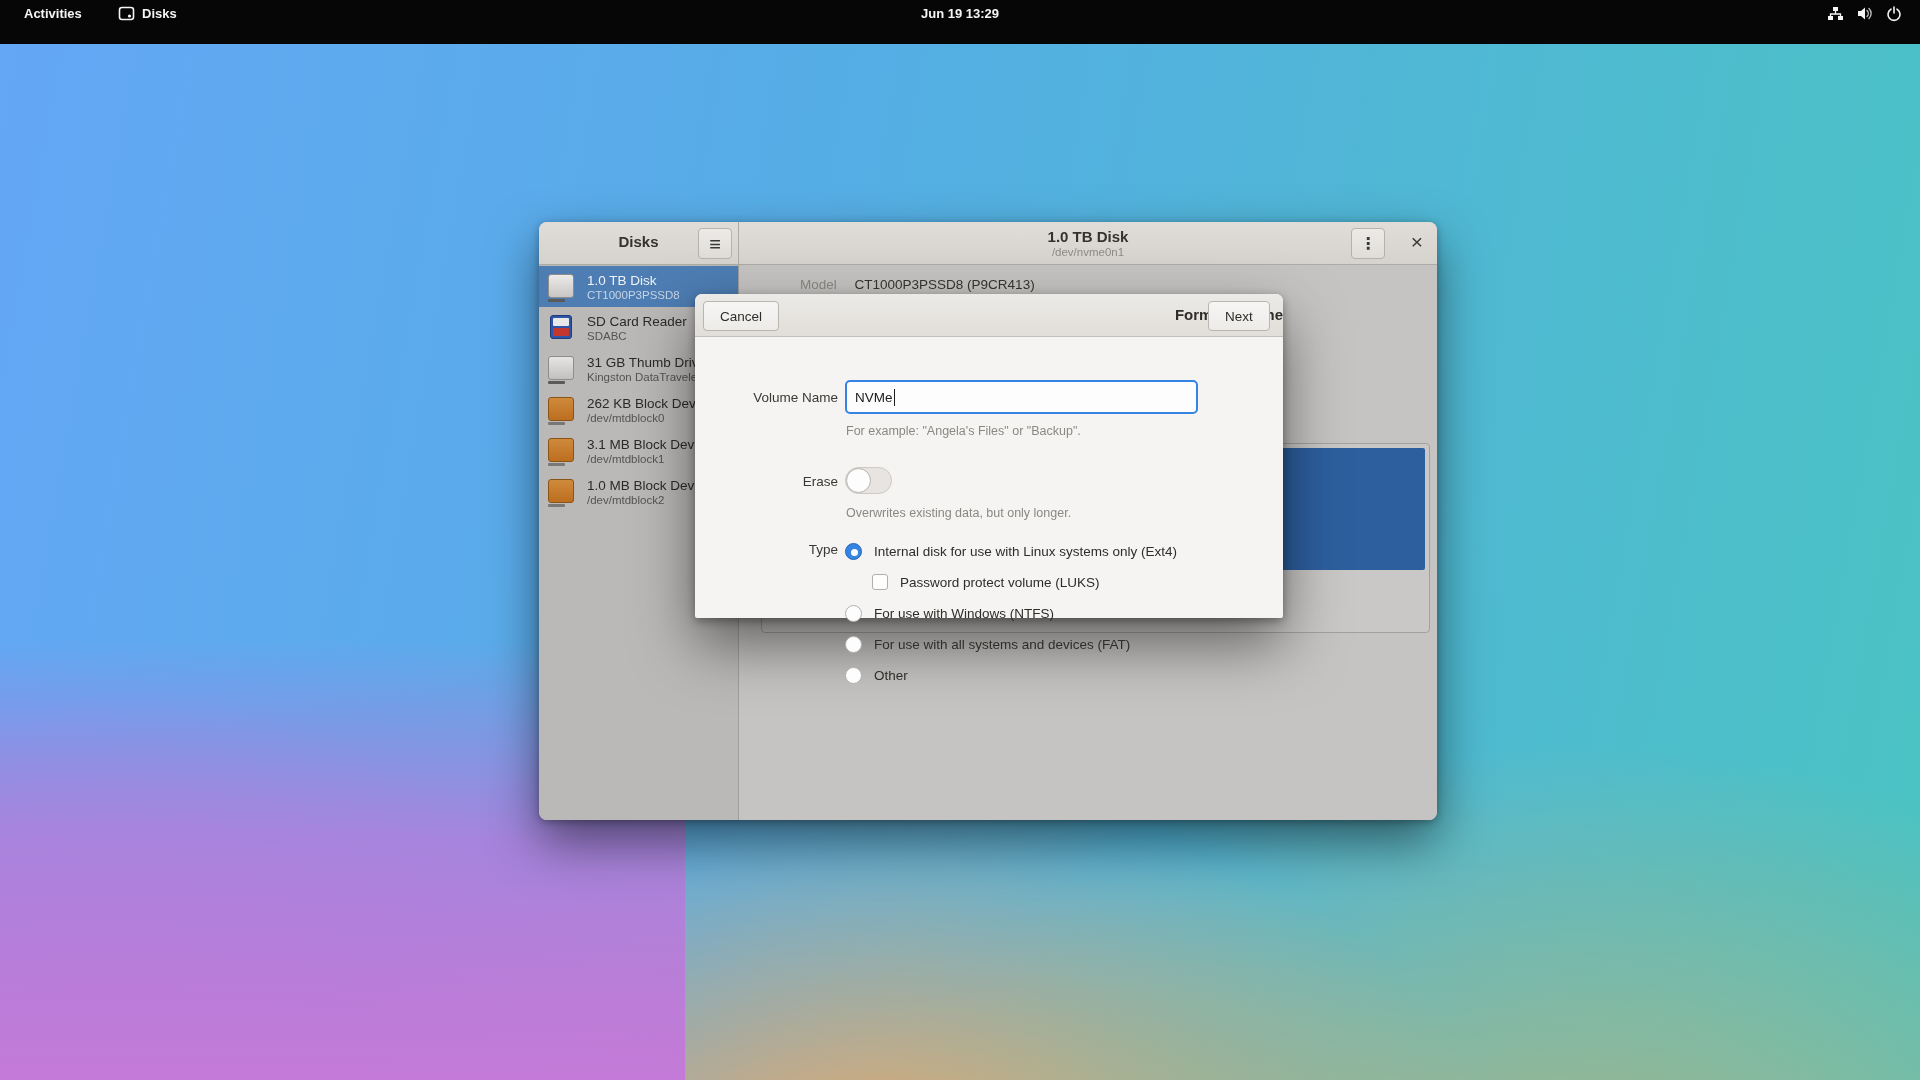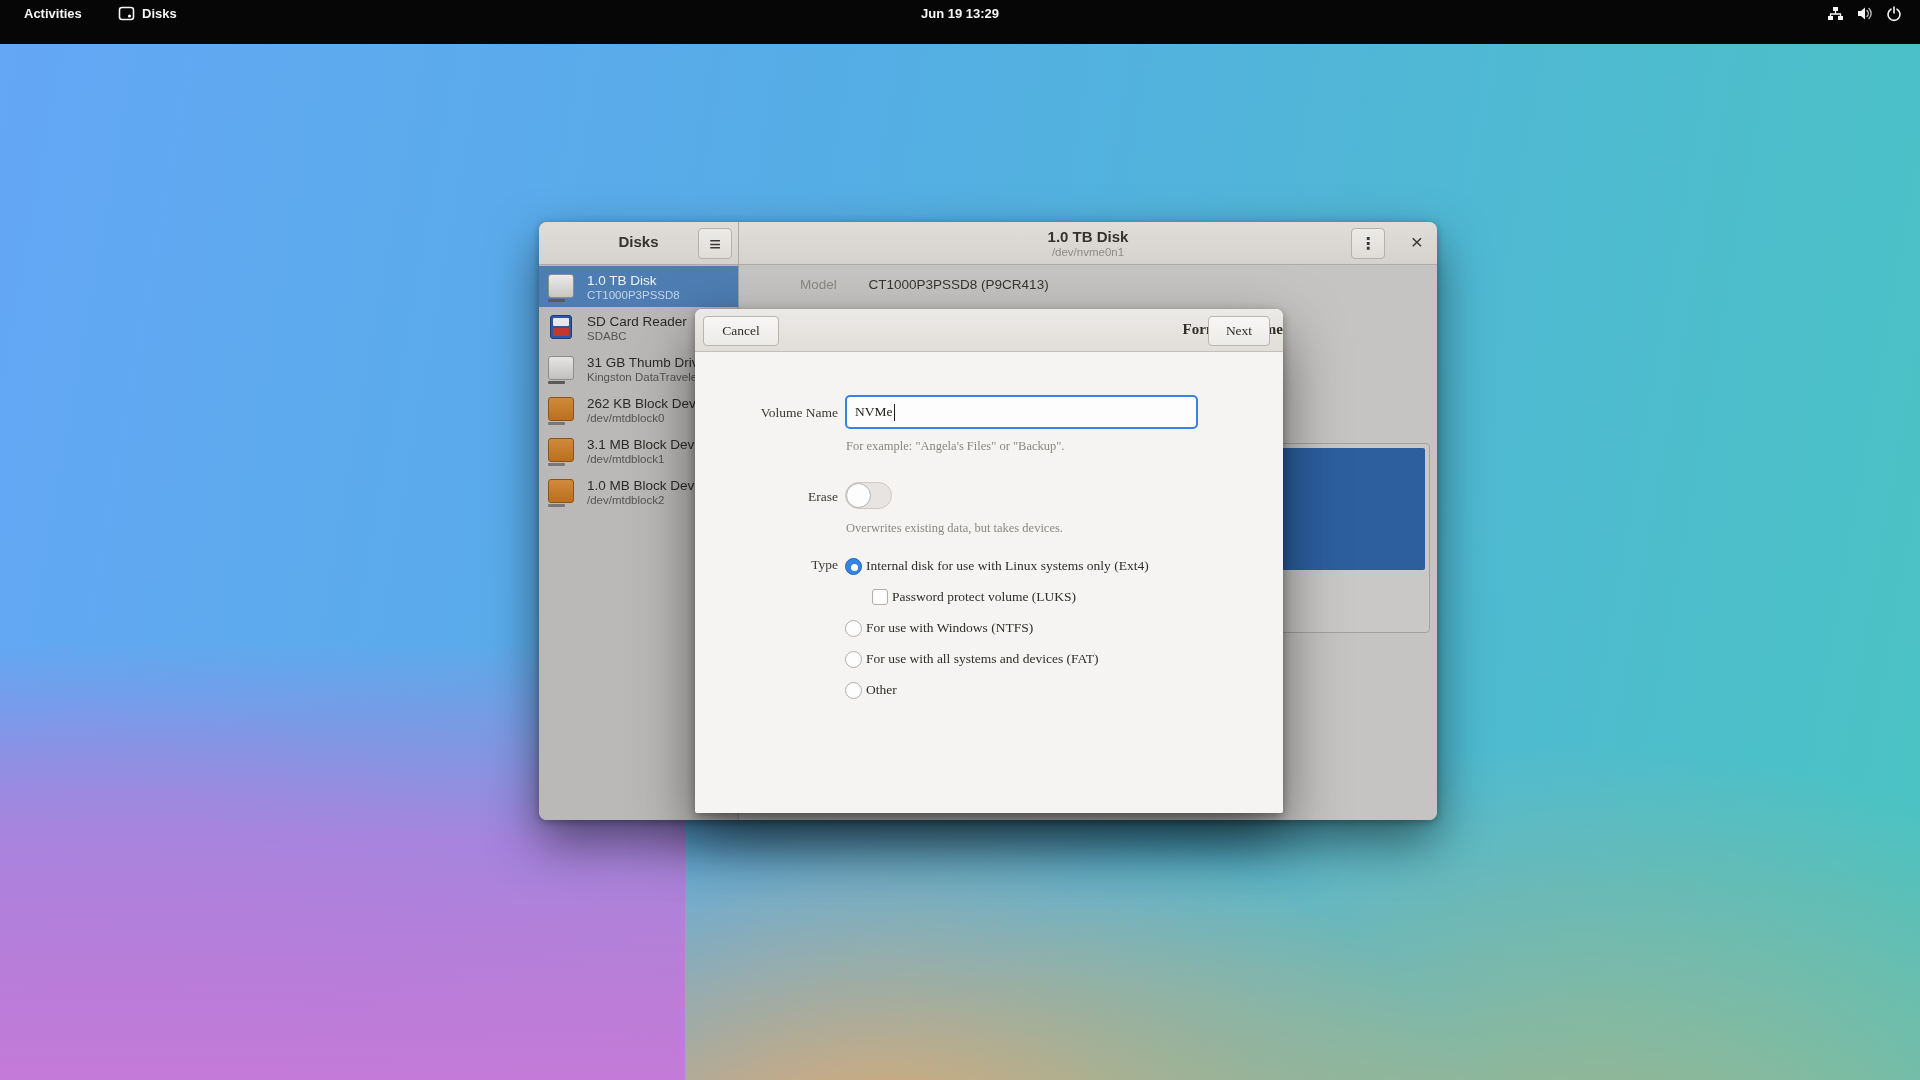--- a/index.html
+++ b/index.html
@@ -50,48 +50,48 @@
   .side-row.sel .t { color:#eff3f8; }
   .side-row.sel .s { color:#c6d5e6; }
   .icon-base { position:absolute; left:0; top:2px; width:26px; height:24px; border-radius:3px; }
   .icon-foot { position:absolute; left:0px; bottom:0px; width:17px; height:3px; background:#5c5a58; border-radius:1px; }
 
   
   #mainpane { position:absolute; left:201px; top:43px; width:697px; height:555px;
     background:#c6c4c2; border-radius:0 0 8px 0; }
   #model-row { position:absolute; left:60px; top:12px; font-size:13.5px; }
   #model-row .lab { color:#8a8884; }
-  #model-row .val { color:#37352f; margin-left:28px; }
+  #model-row .val { color:#37352f; margin-left:14px; }
   #volframe { position:absolute; left:21px; top:178px; width:669px; height:190px;
     background:#cac8c6; border:1px solid #a3a19f; border-radius:4px; padding:4px; }
   #volfill { width:100%; height:122px; background:#2d5f9f; border-radius:2px; }
 
   
-  #dialog { position:absolute; left:695px; top:309px; width:588px; height:504px;
+  #dialog { position:absolute; left:695px; top:294px; width:588px; height:324px;
     background:#f5f4f2; border-radius:7px 7px 2px 2px;
-    box-shadow:0 26px 60px rgba(0,0,0,.5), 0 3px 10px rgba(0,0,0,.35);font-family:Liberation Serif, serif; }
+    box-shadow:0 26px 60px rgba(0,0,0,.5), 0 3px 10px rgba(0,0,0,.35); }
   #dlg-header { position:absolute; left:0; top:0; width:588px; height:43px;
     background:linear-gradient(#eceae7,#e1ded9); border-bottom:1px solid #c3bfba;
     border-radius:7px 7px 0 0; }
   #dlg-title { position:absolute; left:0; right:0; top:12px; text-align:right;
     font-size:15px; font-weight:700; color:#2f2d2a; }
   .dlg-btn { position:absolute; top:7px; height:30px; border-radius:4px;
     background:linear-gradient(#f7f6f5,#edebe8); border:1px solid #b9b5b0;
     font-size:13.5px; color:#2f2d2a; display:flex; align-items:center; justify-content:center; }
   .flabel { position:absolute; width:130px; text-align:right; font-size:13.5px; color:#3b3935; }
   .hint { position:absolute; font-size:12.5px; color:#8b8883; }
   #vn-entry { position:absolute; left:150px; top:86px; width:353px; height:34px;
     background:#fdfdfd; border:2px solid #3584e4; border-radius:5px;
     display:flex; align-items:center; padding-left:8px; font-size:13.5px; color:#1c1b19;text-align:center; }
   #caret { width:1px; height:17px; background:#1c1b19; margin-left:1px; }
   #toggle { position:absolute; left:150px; top:173px; width:47px; height:27px;
     border-radius:14px; background:#e7e4e1; border:1px solid #cdc9c4; }
   #toggle .knob { position:absolute; left:0px; top:0px; width:25px; height:25px;
     border-radius:50%; background:#fdfdfd; border:1px solid #b7b3ae; }
-  .opt-row { position:absolute; left:150px; height:20px; display:flex; align-items:center; gap:4px;
+  .opt-row { position:absolute; left:150px; height:20px; display:flex; align-items:center; gap:12px;
     font-size:13.5px; color:#2f2d2a; }
   .radio { width:17px; height:17px; border-radius:50%; background:#fdfdfd; border:1px solid #b2aeaa; flex:none; }
   .radio.on { background:#3584e4; border-color:#2467b8; position:relative; }
   .radio.on::after { content:""; position:absolute; left:5px; top:5px; width:7px; height:7px;
     border-radius:50%; background:#fff; }
   .cbox { width:16px; height:16px; border-radius:3px; background:#fdfdfd; border:1px solid #b2aeaa; flex:none; }
 </style>
 </head>
 <body>
 
@@ -255,21 +255,21 @@
   <div id="vn-entry">
     <span>NVMe</span>
     <div id="caret"></div>
   </div>
   <div class="hint" style="left:151px; top:130px;">For example: "Angela's Files" or "Backup".</div>
 
   <div class="flabel" style="left:13px; top:180px;">Erase</div>
   <div id="toggle">
     <div class="knob"></div>
   </div>
-  <div class="hint" style="left:151px; top:212px;">Overwrites existing data, but takes devices.</div>
+  <div class="hint" style="left:151px; top:212px;">Overwrites existing data, but only longer.</div>
 
   <div class="flabel" style="left:13px; top:248px;">Type</div>
 
   <div class="opt-row" style="top:247px;">
     <div class="radio on"></div>
     <span>Internal disk for use with Linux systems only (Ext4)</span>
   </div>
 
   <div class="opt-row" style="top:278px; left:177px;">
     <div class="cbox"></div>

